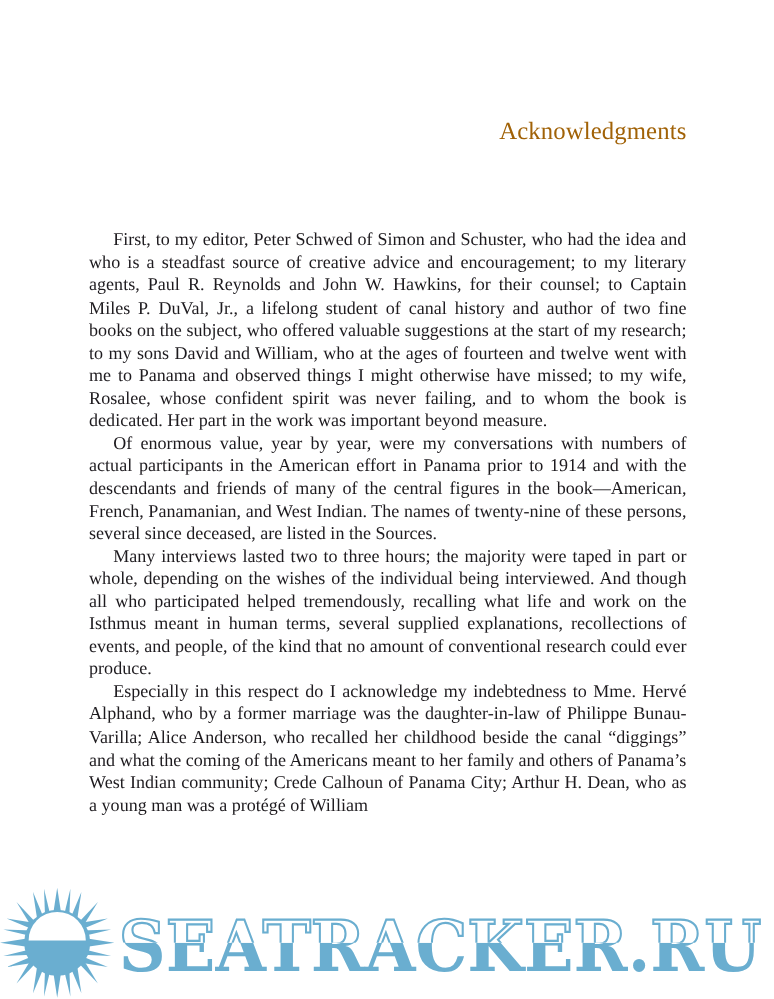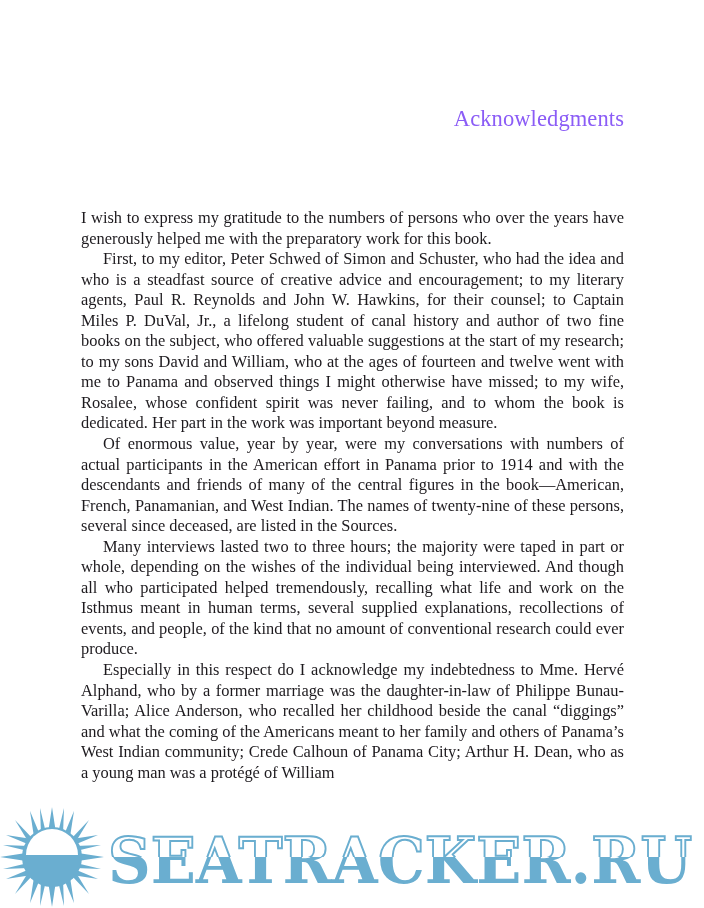--- a/index.html
+++ b/index.html
@@ -16,21 +16,21 @@
       color: #1d1a1e;
     }
     .page-title {
       position: absolute;
       top: 106px;
       right: 80px;
       font-size: 22.5px;
       font-weight: normal;
       margin: 0;
       letter-spacing: 0.1px;
-      color: #8b5cf6;
+      color: #a16207;
     }
     .body-text {
       position: absolute;
       left: 81px;
       top: 208px;
       width: 543px;
       font-size: 16.4px;
       line-height: 20.55px;
     }
     .body-text p {
@@ -52,21 +52,20 @@
     .watermark svg {
       display: block;
     }
   </style>
 </head>
 <body>
 
 <h1 class="page-title">Acknowledgments</h1>
 
 <div class="body-text">
-  <p class="first">I wish to express my gratitude to the numbers of persons who over the years have generously helped me with the preparatory work for this book.</p>
   <p>First, to my editor, Peter Schwed of Simon and Schuster, who had the idea and who is a steadfast source of creative advice and encouragement; to my literary agents, Paul R. Reynolds and John W. Hawkins, for their counsel; to Captain Miles P. DuVal, Jr., a lifelong student of canal history and author of two fine books on the subject, who offered valuable suggestions at the start of my research; to my sons David and William, who at the ages of fourteen and twelve went with me to Panama and observed things I might otherwise have missed; to my wife, Rosalee, whose confident spirit was never failing, and to whom the book is dedicated. Her part in the work was important beyond measure.</p>
   <p>Of enormous value, year by year, were my conversations with numbers of actual participants in the American effort in Panama prior to 1914 and with the descendants and friends of many of the central figures in the book—American, French, Panamanian, and West Indian. The names of twenty-nine of these persons, several since deceased, are listed in the Sources.</p>
   <p>Many interviews lasted two to three hours; the majority were taped in part or whole, depending on the wishes of the individual being interviewed. And though all who participated helped tremendously, recalling what life and work on the Isthmus meant in human terms, several supplied explanations, recollections of events, and people, of the kind that no amount of conventional research could ever produce.</p>
   <p>Especially in this respect do I acknowledge my indebtedness to Mme. Hervé Alphand, who by a former marriage was the daughter-in-law of Philippe Bunau-Varilla; Alice Anderson, who recalled her childhood beside the canal “diggings” and what the coming of the Americans meant to her family and others of Panama’s West Indian community; Crede Calhoun of Panama City; Arthur H. Dean, who as a young man was a protégé of William</p>
 </div>
 
 <div class="watermark">
   <svg width="704" height="103" viewBox="0 0 704 103" xmlns="http://www.w3.org/2000/svg">
     <defs>
       <clipPath id="lowerHalf">

